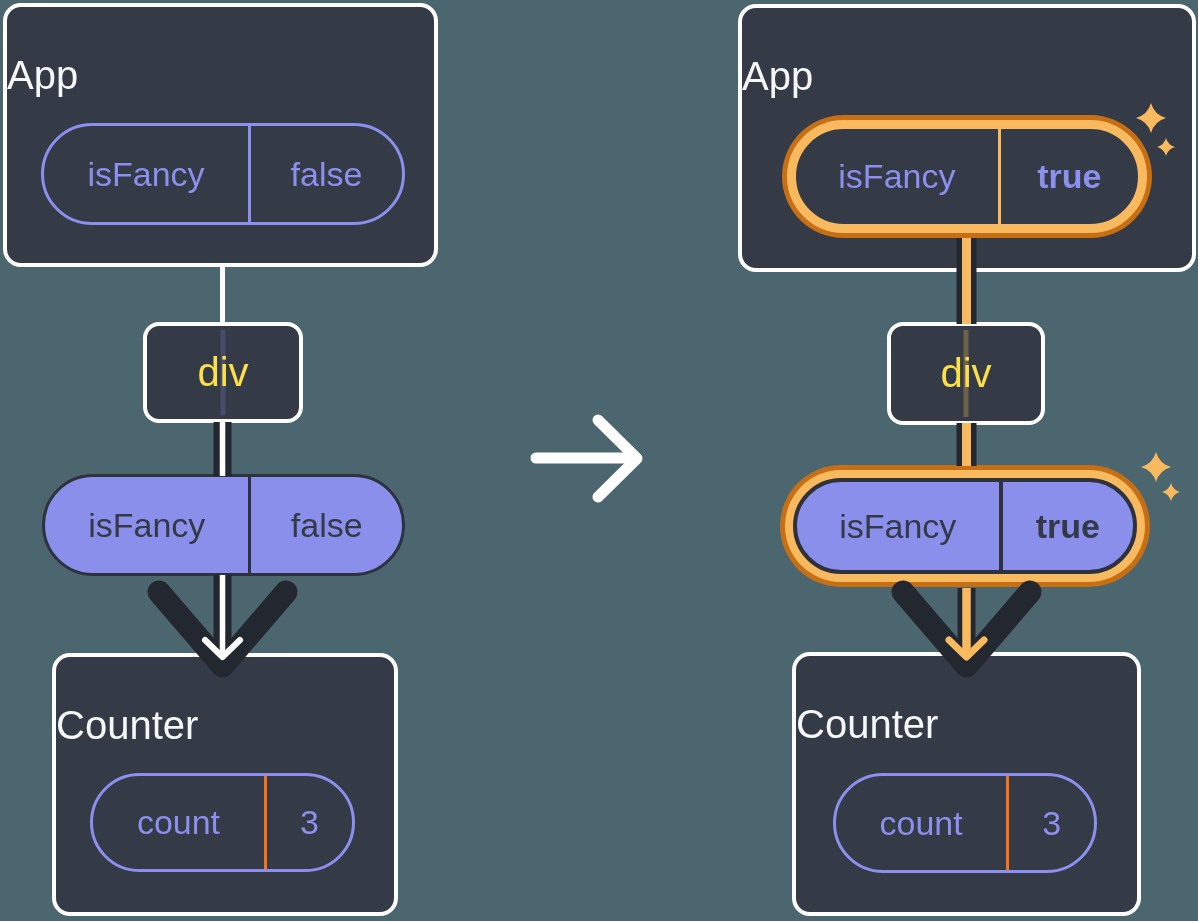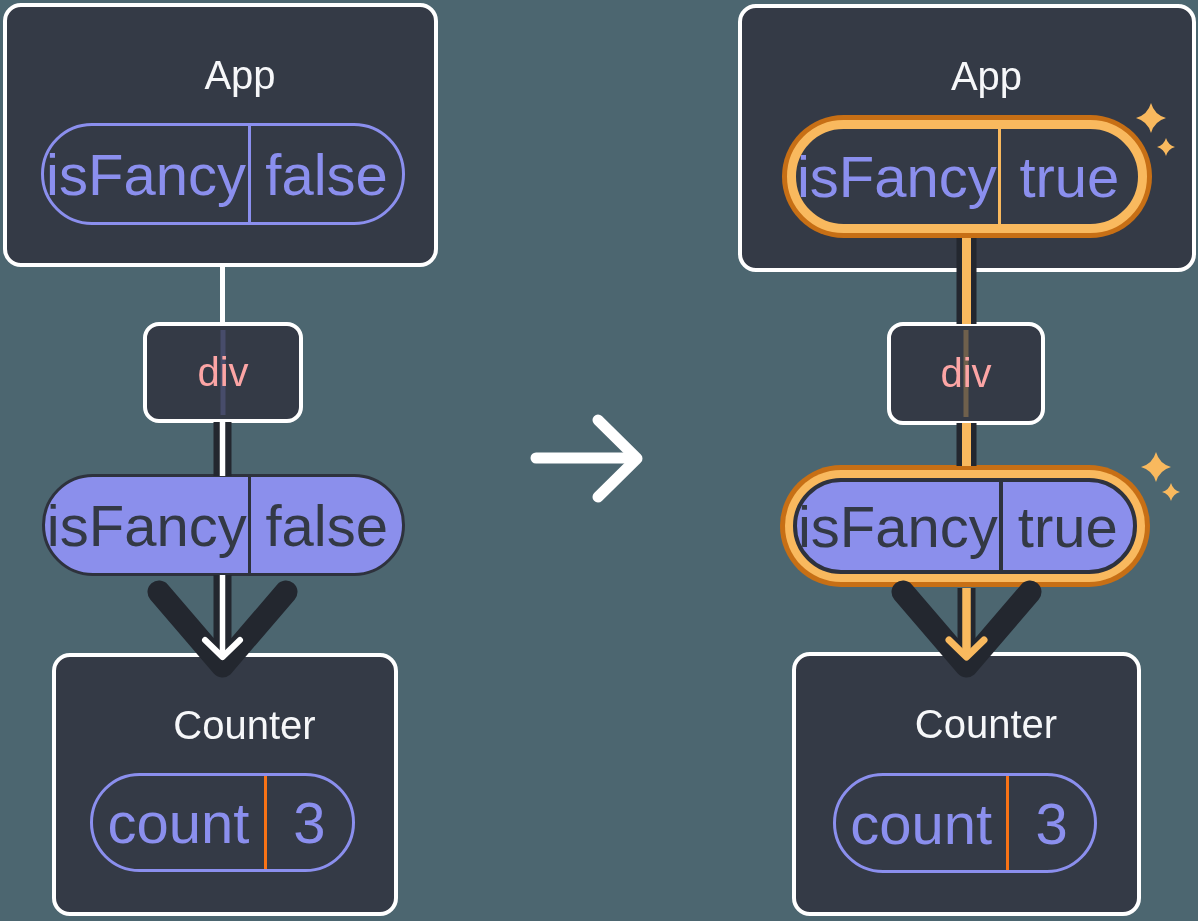--- a/index.html
+++ b/index.html
@@ -17,37 +17,37 @@
   }
   .b-app     { left:3px;   top:3px;   width:435px; height:264px; }
   .a-app     { left:738px; top:4px;   width:458px; height:268px; }
   .b-div     { left:143px; top:322px; width:160px; height:101px; border-radius:16px; }
   .a-div     { left:887px; top:322px; width:158px; height:103px; border-radius:16px; }
   .b-counter { left:52px;  top:653px; width:346px; height:263px; }
   .a-counter { left:792px; top:652px; width:349px; height:264px; }
 
   .box-title {
     position:absolute; left:0; right:0; top:46px;
-    text-align:center; font-size:40px; color:#F6F7F9;padding-left:39px;
+    text-align:left; font-size:40px; color:#F6F7F9;
   }
   .divbox { display:flex; align-items:center; justify-content:center;
-            font-size:40px; color:#fca5a5; }
+            font-size:40px; color:#fde047; }
   .div-label { position:relative; }
   .vfaint { position:absolute; left:50%; transform:translateX(-50%);
             top:4px; bottom:4px; width:5px; }
   .b-div .vfaint { background:rgba(139,143,238,0.22); }
   .a-div .vfaint { background:rgba(249,185,94,0.30); }
 
   
   .pill {
     position:absolute; box-sizing:border-box; display:flex; align-items:stretch;
-    border-radius:80px; font-size:58px; overflow:hidden;
+    border-radius:80px; font-size:34px; overflow:hidden;
   }
   .cell { display:flex; align-items:center; justify-content:center; }
-  .cell.val-bold { font-weight:normal; }
+  .cell.val-bold { font-weight:bold; }
 
   .b-app-pill { left:41px; top:123px; width:364px; height:102px;
                 border:3px solid #8B8FEE; color:#8B8FEE; }
   .b-app-pill .k { flex:0 0 57%; border-right:3px solid #8B8FEE; }
   .b-app-pill .v { flex:1; }
 
   .a-app-pill { left:787px; top:120px; width:360px; height:113px;
                 background:#343A46; border:9px solid #F9B95E;
                 box-shadow:0 0 0 5px #C76F15; color:#8B8FEE; }
   .a-app-pill .k { flex:0 0 59%; border-right:3px solid #F9B95E; }

